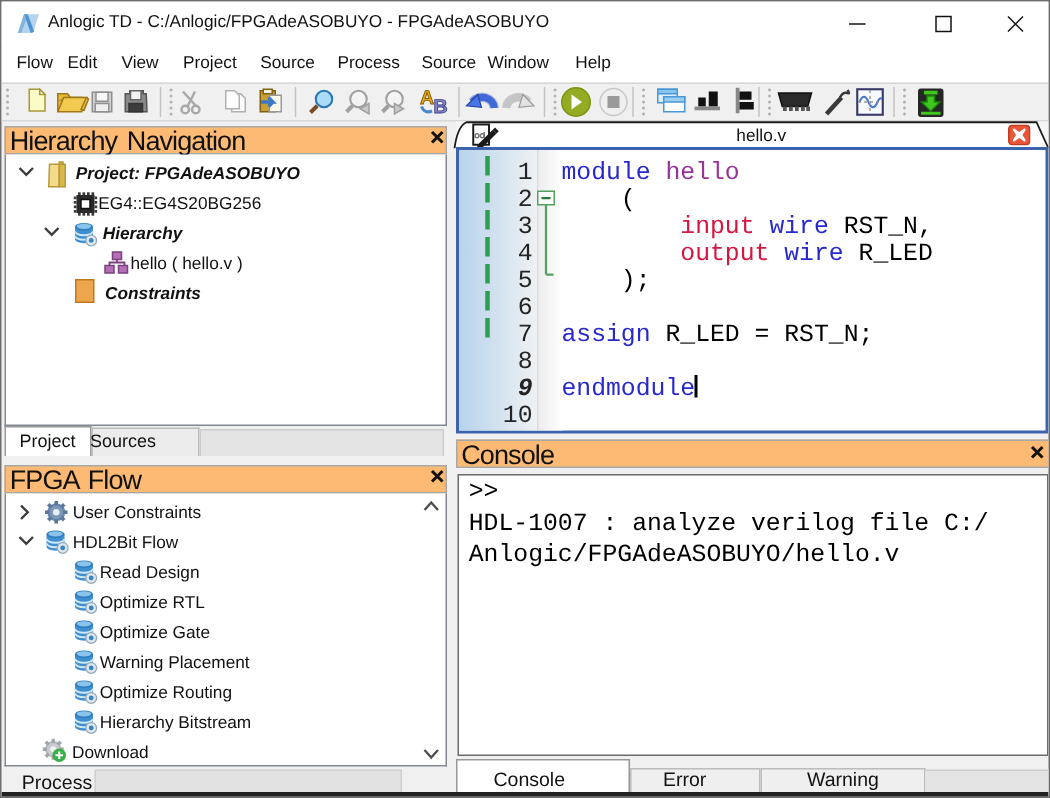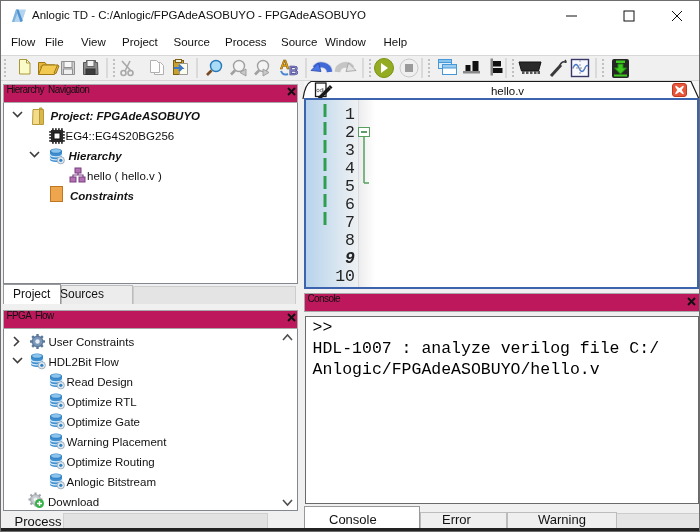--- a/index.html
+++ b/index.html
@@ -13,21 +13,21 @@
 .winbtn { top:0; width:46px; height:30px; text-align:center; color:#111; }
 
 
 #menubar { left:0; top:30px; width:698px; height:24px; background:#ffffff; font-size:11.5px; color:#111; }
 #menubar span { position:absolute; top:5px; }
 
 
 #toolbar { left:0; top:54px; width:698px; height:26px; background:#f0f0f0; border-top:1px solid #d7d7d7; border-bottom:1px solid #d7d7d7; }
 
 
-.phead { background:#be185d; border:1px solid #a8a8a8; font-size:10px; letter-spacing:-0.6px; word-spacing:2px; color:#111; }
+.phead { background:#fdba74; border:1px solid #a8a8a8; font-size:18px; letter-spacing:-0.6px; word-spacing:2px; color:#111; }
 .phead .ptitle { position:absolute; left:2.5px; top:-1px; }
 .phead svg.px { position:absolute; right:1px; top:2px; }
 
 
 #hnav-head { left:2px; top:83px; width:295px; height:19px; }
 #hnav-tree { left:2px; top:102px; width:295px; height:181px; background:#fff; border:1px solid #828790; border-top:none; }
 #hnav-tabs { left:2px; top:283px; width:295px; height:20px; }
 #fflow-head { left:2px; top:309px; width:295px; height:19px; }
 #fflow-tree { left:2px; top:328px; width:295px; height:182px; background:#fff; border:1px solid #828790; border-top:none; }
 #fflow-tab { left:2px; top:510px; width:295px; height:18px; }
@@ -74,21 +74,21 @@
     </svg></div>
 <div class="abs winbtn" style="left:605px;"><svg width="46" height="30">
       <rect x="18" y="10" width="10" height="10" fill="none" stroke="#111" stroke-width="1"></rect>
     </svg></div>
 <div class="abs winbtn" style="left:653px;"><svg width="46" height="30">
       <path d="M18 10 L28 20 M28 10 L18 20" stroke="#111" stroke-width="1"></path>
     </svg></div>
 
 <div class="abs" id="menubar">
   <span style="left:10px">Flow</span>
-  <span style="left:44px">File</span>
+  <span style="left:44px">Edit</span>
   <span style="left:80px">View</span>
   <span style="left:121px">Project</span>
   <span style="left:172.5px">Source</span>
   <span style="left:224px">Process</span>
   <span style="left:280px">Source</span>
   <span style="left:324px">Window</span>
   <span style="left:382.5px">Help</span>
 </div>
 
 <div class="abs" id="toolbar"></div>
@@ -373,21 +373,21 @@
 <div class="abs trow" style="left:0;top:411.5px">
     <span class="lbl" style="left:65.5px">Optimize Gate</span>
   </div>
 <div class="abs trow" style="left:0;top:431.5px">
     <span class="lbl" style="left:65.5px">Warning Placement</span>
   </div>
 <div class="abs trow" style="left:0;top:451.5px">
     <span class="lbl" style="left:65.5px">Optimize Routing</span>
   </div>
 <div class="abs trow" style="left:0;top:471.5px">
-    <span class="lbl" style="left:65.5px">Anlogic Bitstream</span>
+    <span class="lbl" style="left:65.5px">Hierarchy Bitstream</span>
   </div>
 <div class="abs trow" style="left:0;top:491.5px">
     <span class="lbl" style="left:47px">Download</span>
   </div>
 <div class="abs" id="fflow-tab">
   <div class="abs" style="left:60px;top:2px;width:205px;height:16px;background:#e2e2e2;border:1px solid #cfcfcf"></div>
   <span class="tab2" style="left:11.5px;top:2.9px">Process</span>
 </div>
 
 <div class="abs" id="ed-tabbar"></div>
@@ -433,20 +433,32 @@
   <div class="lnum" style="top:5.5px">1</div>
   <div class="lnum" style="top:23.5px">2</div>
   <div class="lnum" style="top:41.5px">3</div>
   <div class="lnum" style="top:59.5px">4</div>
   <div class="lnum" style="top:77.5px">5</div>
   <div class="lnum" style="top:95.5px">6</div>
   <div class="lnum" style="top:113.5px">7</div>
   <div class="lnum" style="top:131.5px">8</div>
   <div class="lnum b" style="top:149.5px">9</div>
   <div class="lnum" style="top:167.5px">10</div>
+  <div class="abs" id="edcode">
+      <pre id="codepre"><span class="kw">module</span> <span class="id2">hello</span>
+    (
+        <span class="dir">input</span> <span class="kw">wire</span> RST_N,
+        <span class="dir">output</span> <span class="kw">wire</span> R_LED
+    );
+
+<span class="kw">assign</span> R_LED = RST_N;
+
+<span class="kw">endmodule</span><span id="caret"></span>
+</pre>
+    </div>
   <div id="lnumcol"></div>
 </div>
 
 <div class="abs phead" id="con-head">
     <span class="ptitle">Console</span>
     <svg class="px" style="right:3.5px;top:3px" width="9" height="9" viewBox="0 0 9 9">
       <path d="M1 1 L8 8 M8 1 L1 8" stroke="#111" stroke-width="2"></path>
     </svg>
   </div>
 <div class="abs" id="con-body">

